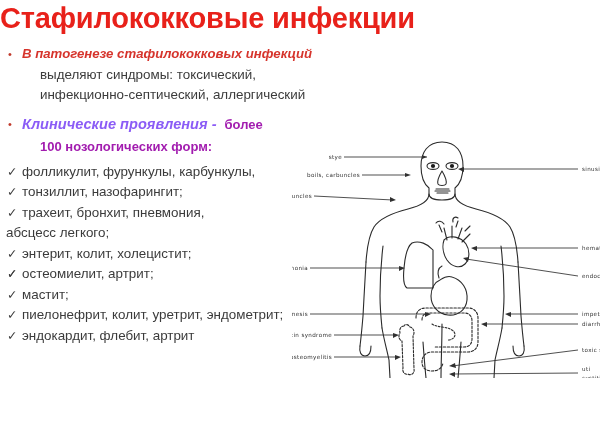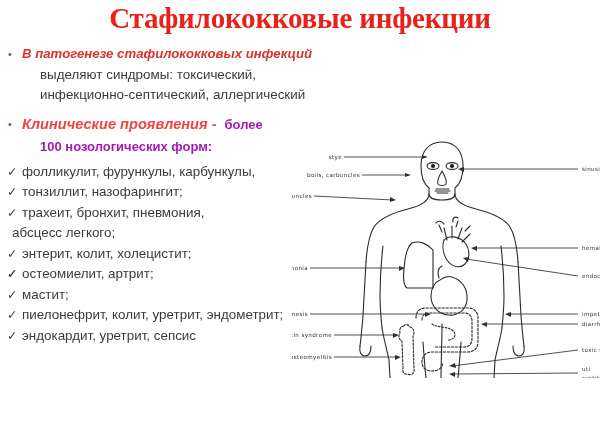--- a/index.html
+++ b/index.html
@@ -22,27 +22,25 @@
     background: #ffffff;
     overflow: hidden;
   }
 
   
   .title {
     position: absolute;
     left: 0;
     top: 2px;
     width: 600px;
-    text-align: center;
     font-size: 29px;
     font-weight: bold;
     color: #e8211a;
     letter-spacing: -0.2px;
     white-space: nowrap;
-    font-family: Liberation Serif, serif;
   }
 
   
   .textcol {
     position: absolute;
     left: 0;
     top: 44px;
     width: 350px;
   }
 
@@ -77,32 +75,32 @@
   }
 
   .cont {
     display: block;
     padding-left: 40px;
     font-size: 13.4px;
     line-height: 20.5px;
     color: #3b3b3b;
   }
   .cont.flush {
-    padding-left: 12px;
+    padding-left: 6px;
   }
 
   .red-italic {
     color: #d6342c;
     font-style: italic;
     font-weight: bold;
     font-size: 13.2px;
     text-align: center;
   }
   .red-bold-italic {
-    color: #ef4444;
+    color: #8b5cf6;
     font-style: italic;
     font-weight: bold;
     font-size: 14.6px;
   }
   .navy-bold {
     color: #a21caf;
     font-weight: bold;
     font-size: 13px;
   }
   .lead-space { padding-left: 4px; }
@@ -186,21 +184,21 @@
       <span>мастит;</span>
     </div>
 
     <div class="row">
       <span class="marker check">✓</span>
       <span>пиелонефрит, колит, уретрит, эндометрит;</span>
     </div>
 
     <div class="row">
       <span class="marker check">✓</span>
-      <span>эндокардит, уретрит, сепсис</span>
+      <span>эндокардит, флебит, артрит</span>
     </div>
 
   </div>
 
   <div class="diagram">
     <svg width="308" height="250" viewBox="0 0 308 250" xmlns="http://www.w3.org/2000/svg">
       <g fill="none" stroke="#2b2b2b" stroke-width="1.1" stroke-linejoin="round" stroke-linecap="round">
 
         <path d="M129 38 C129 24 136 14 150 14 C164 14 171 24 171 38 C171 48 168 56 163 60
                  L163 66 C163 70 158 72 150 72 C142 72 137 70 137 66 L137 60

